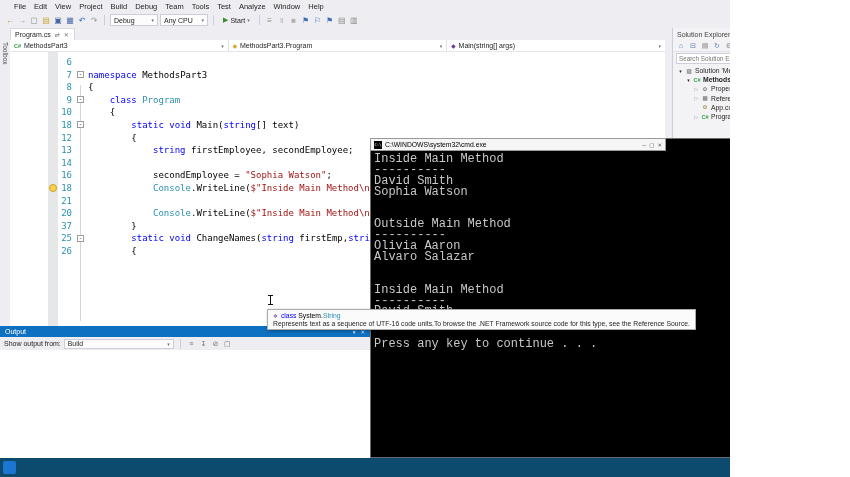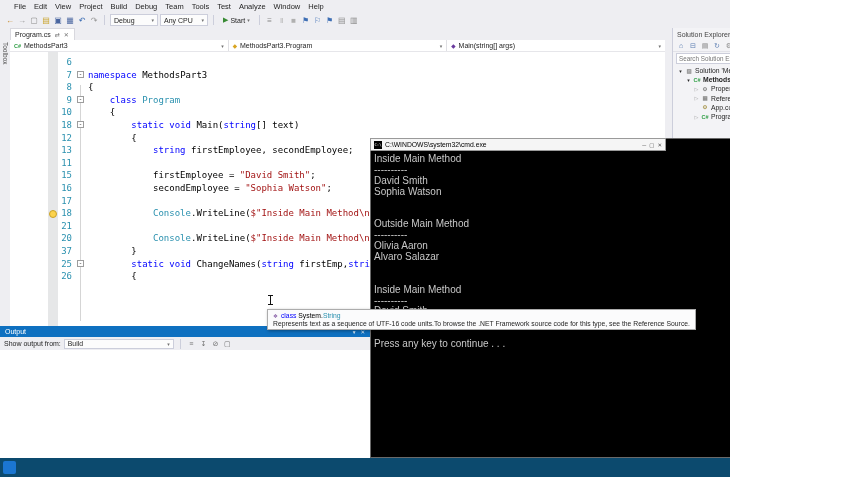--- a/index.html
+++ b/index.html
@@ -68,21 +68,21 @@
   .tree-exp { width:7px; font-size:5px; text-align:center; }
   .tree-icon { width:10px; font-size:5.5px; font-weight:bold; text-align:center; }
   .tree-label { padding-left:1px; }
 
   
   .console { position:absolute; left:370px; top:138px; width:480px; height:320px; background:#000; border:1px solid #6A6A6A; z-index:5; }
   .console-titlebar { position:absolute; left:-1px; top:-1px; width:296px; height:13px; background:#F5F5F5; border:1px solid #9A9A9A; display:flex; align-items:center; gap:3px; padding:0 3px; font-size:6.8px; color:#000; }
   .cmd-icon { width:8px; height:8px; background:#000; color:#E8E8E8; font-size:4px; line-height:8px; text-align:center; font-family:"DejaVu Sans Mono",monospace; }
   .console-controls { margin-left:auto; display:flex; gap:3px; }
   .console-controls span { font-size:5.5px; color:#555; }
-  .console-body { position:absolute; left:3px; top:15px; font-size:10px; line-height:10.9px; color:#C8C8C8; font-family:Liberation Sans, sans-serif; white-space:pre; }
+  .console-body { position:absolute; left:3px; top:15px; font-size:12px; line-height:10.9px; color:#C8C8C8; font-family:Liberation Mono, monospace; white-space:pre; }
   .console-line { height:10.9px; }
 
   
   .tooltip { position:absolute; left:267px; top:309px; background:#FBFBFC; border:1px solid #ACACAC; box-shadow:1px 1px 3px rgba(0,0,0,.35); padding:2px 5px; font-size:6.8px; white-space:nowrap; z-index:10; color:#1E1E1E; }
   .tooltip .tt-line1 { display:flex; align-items:center; gap:3px; margin-bottom:1px; }
   .tt-icon { font-size:5.5px; color:#8A62A8; }
 
   
   .output-panel { position:absolute; left:0; top:326px; width:370px; height:132px; background:#FFFFFF; z-index:2; }
   .output-header { height:11px; background:#0E70C0; color:#fff; display:flex; align-items:center; padding:0 5px; font-size:7px; }
@@ -228,34 +228,26 @@
         </div>
         <div class="code-line">
           <span class="ln">12</span>
           <span class="code-text"><span class="pl">        {</span></span>
         </div>
         <div class="code-line">
           <span class="ln">13</span>
           <span class="code-text"><span class="pl">            </span><span class="kw">string</span><span class="pl"> firstEmployee, secondEmployee;</span></span>
         </div>
         <div class="code-line">
-          <span class="ln">11</span>
+          <span class="ln">14</span>
           <span class="code-text"></span>
-        </div>
-        <div class="code-line">
-          <span class="ln">15</span>
-          <span class="code-text"><span class="pl">            firstEmployee = </span><span class="str">"David Smith"</span><span class="pl">;</span></span>
         </div>
         <div class="code-line">
           <span class="ln">16</span>
           <span class="code-text"><span class="pl">            secondEmployee = </span><span class="str">"Sophia Watson"</span><span class="pl">;</span></span>
-        </div>
-        <div class="code-line">
-          <span class="ln">17</span>
-          <span class="code-text"></span>
         </div>
         <div class="code-line">
           <span class="ln">18</span>
           <span class="bulb"></span>
           <span class="code-text"><span class="pl">            </span><span class="ty">Console</span><span class="pl">.WriteLine(</span><span class="str">$"Inside Main Method\n</span></span>
         </div>
         <div class="code-line">
           <span class="ln">21</span>
           <span class="code-text"></span>
         </div>

